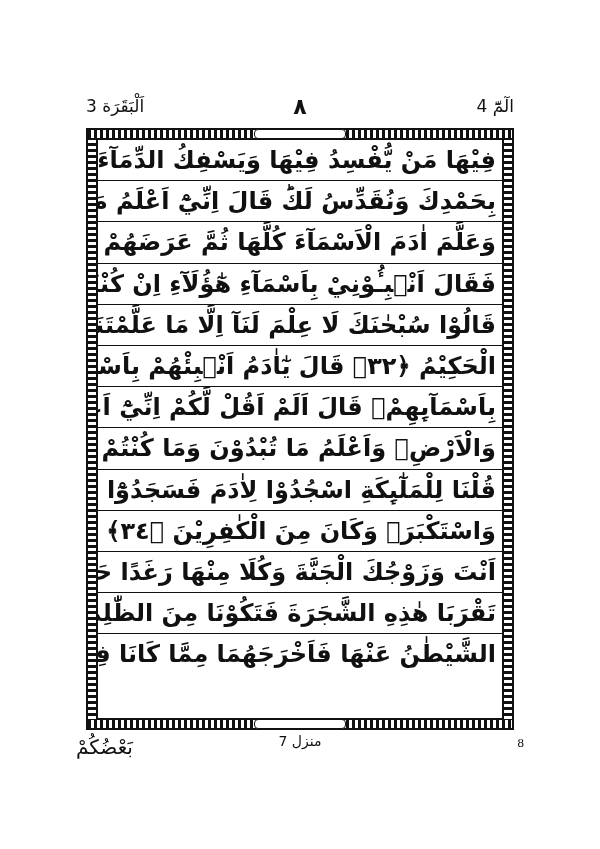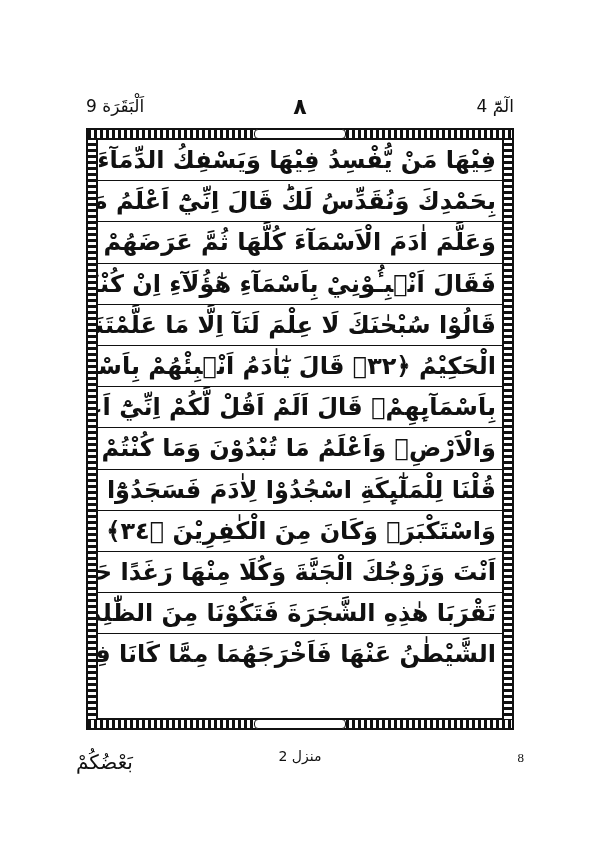--- a/index.html
+++ b/index.html
@@ -22,30 +22,30 @@
            width:90px; height:8px; background:#fff; border:1px solid #111; border-radius:4px; }
   .ornament-top { top:-1px; } .ornament-bottom { bottom:-1px; }
   .inner { position:absolute; left:8px; top:8px; right:8px; bottom:8px;
            border:2px solid #111; background:#fff; box-sizing:border-box; }
   .line { height:41.2px; box-sizing:border-box; border-bottom:1.5px solid #111;
           direction:rtl; text-align:justify; text-align-last:justify;
           padding:0 6px; font-size:24px; line-height:40px; white-space:nowrap; overflow:hidden;
           font-family:"DejaVu Sans", sans-serif; font-weight:bold; }
   .line:last-child { border-bottom:none; }
 
-  .footer { position:absolute; top:750px; left:86px; width:428px; height:30px;text-decoration:underline; }
+  .footer { position:absolute; top:735px; left:86px; width:428px; height:30px;text-decoration:underline; }
   .ftr-left { position:absolute; left:-10px; top:0; font-size:20px; direction:rtl; }
   .ftr-center { position:absolute; left:50%; transform:translateX(-50%); top:-2px; font-size:14px; direction:rtl; }
   .ftr-right { position:absolute; right:-10px; top:0; font-size:13px; font-family:"Liberation Serif", serif; }
 </style>
 </head>
 <body>
 
 <div class="header">
-  <span class="hdr-left">اَلْبَقَرَة 9</span>
+  <span class="hdr-left">اَلْبَقَرَة 3</span>
   <span class="hdr-center">٨</span>
   <span class="hdr-right">الٓمّٓ 4</span>
 </div>
 
 <div class="frame">
   <div class="ornament-top"></div>
   <div class="ornament-bottom"></div>
   <div class="inner">
     <div class="line"><span>فِيْهَا مَنْ يُّفْسِدُ فِيْهَا وَيَسْفِكُ الدِّمَآءَۚ وَنَحْنُ نُسَبِّحُ</span></div>
     <div class="line"><span>بِحَمْدِكَ وَنُقَدِّسُ لَكَؕ قَالَ اِنِّيْٓ اَعْلَمُ مَا لَا تَعْلَمُوْنَ</span> </div>
@@ -58,15 +58,15 @@
     <div class="line"><span>قُلْنَا لِلْمَلٰٓىِٕكَةِ اسْجُدُوْا لِاٰدَمَ فَسَجَدُوْٓا اِلَّآ اِبْلِيْسَؕ اَبٰى</span></div>
     <div class="line"><span>وَاسْتَكْبَرَۗ وَكَانَ مِنَ الْكٰفِرِيْنَ ﴿٣٤﴾ وَقُلْنَا يٰٓاٰدَمُ اسْكُنْ</span></div>
     <div class="line"><span>اَنْتَ وَزَوْجُكَ الْجَنَّةَ وَكُلَا مِنْهَا رَغَدًا حَيْثُ شِئْتُمَاۖ وَلَا</span></div>
     <div class="line"><span>تَقْرَبَا هٰذِهِ الشَّجَرَةَ فَتَكُوْنَا مِنَ الظّٰلِمِيْنَ ﴿٣٥﴾ فَاَزَلَّهُمَا</span></div>
     <div class="line"><span>الشَّيْطٰنُ عَنْهَا فَاَخْرَجَهُمَا مِمَّا كَانَا فِيْهِۖ وَقُلْنَا اهْبِطُوْا</span></div>
   </div>
 </div>
 
 <div class="footer">
   <span class="ftr-left">بَعْضُكُمْ</span>
-  <span class="ftr-center">منزل 2</span>
+  <span class="ftr-center">منزل 7</span>
   <span class="ftr-right">8</span>
 </div>
 
 </body></html>

